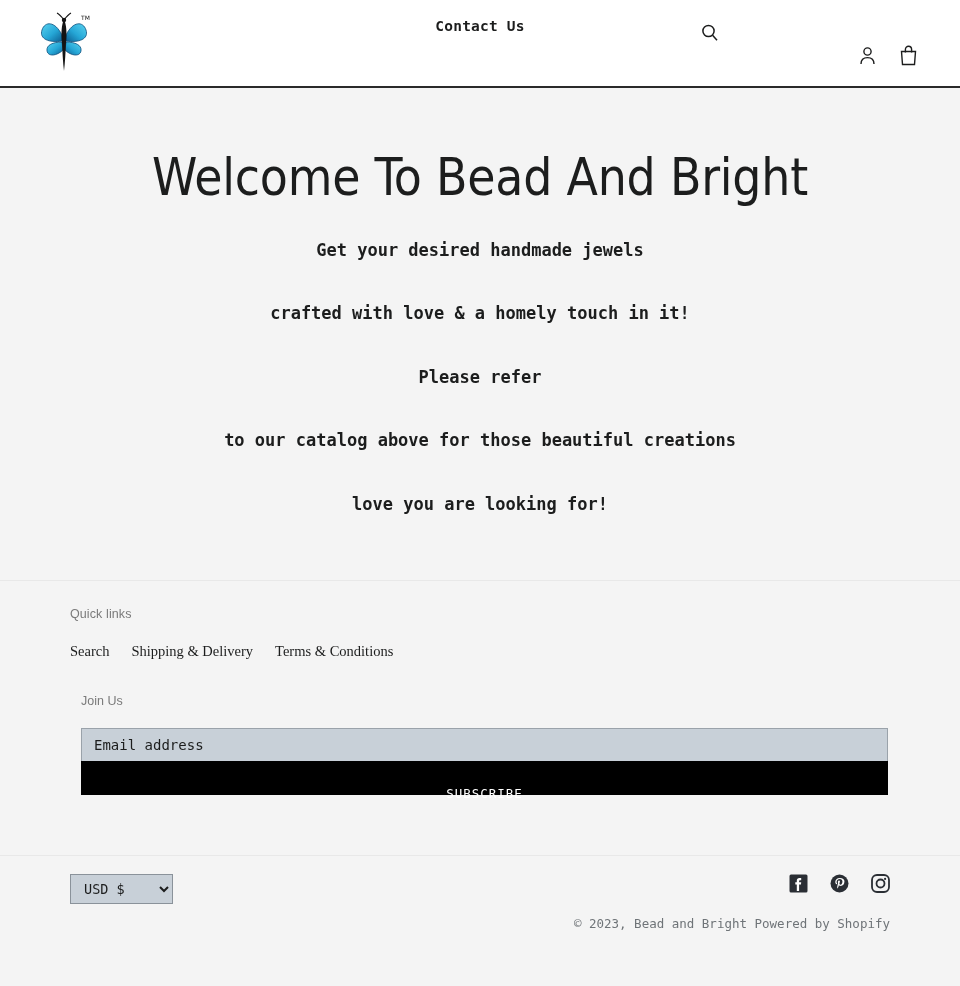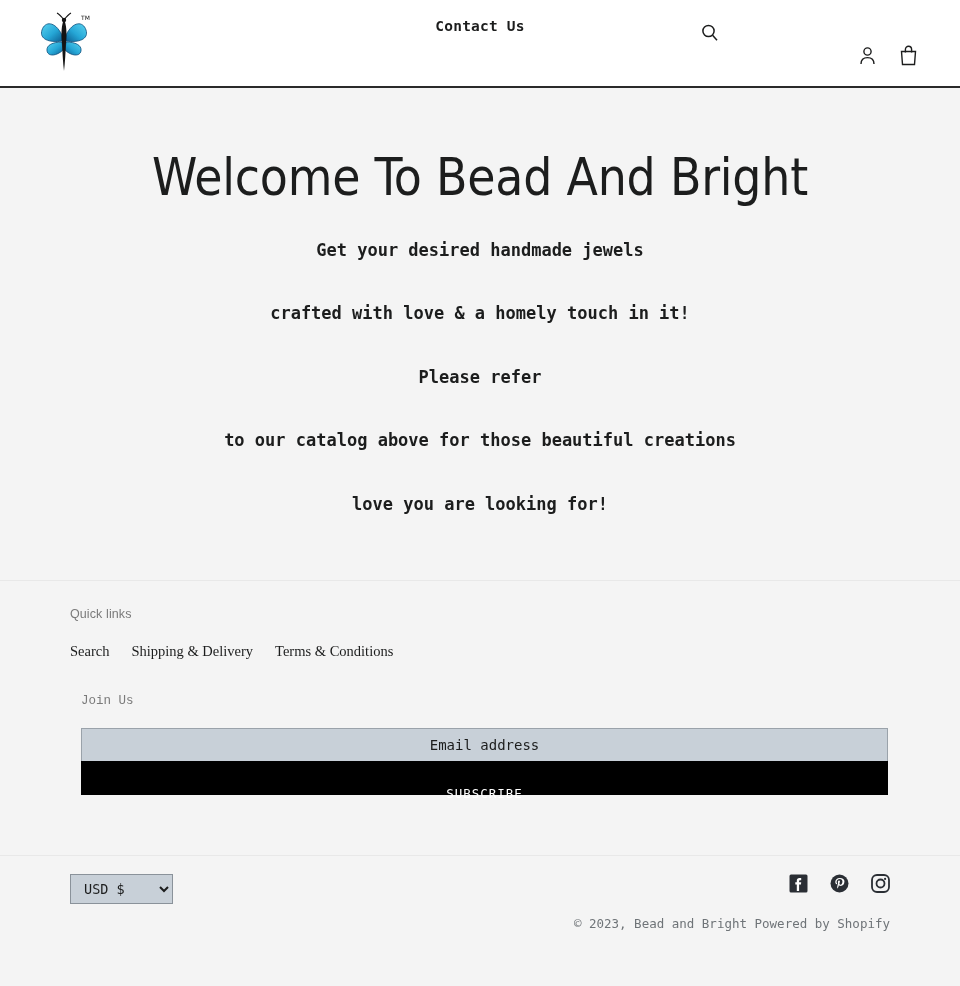--- a/index.html
+++ b/index.html
@@ -140,41 +140,40 @@
   .quick-link {
     font-family: Liberation Serif, serif;
     font-size: 14.5px;
     color: #1c1d1d;
     text-decoration: none;
     white-space: nowrap;
   }
 
   .join-block { padding-left: 11px; }
   .join-label {
-    font-family: Liberation Mono, monospace;
+    font-family: Liberation Sans, sans-serif;
     font-size: 12.5px;
     color: #7a7a7a;
     margin: 0 0 20px 0;
   }
   .newsletter {
     width: 807px;
   }
   .email-input {
     display: block;
     width: 807px;
     height: 33px;
     background: #c8d0d8;
     border: 1px solid #9aa2aa;
     border-bottom: none;
     font-family: "DejaVu Sans Mono", "Liberation Mono", monospace;
     font-size: 14px;
     color: #1c1d1d;
     padding: 0 12px;
     outline: none;
-    text-align: center;
   }
   .email-input::placeholder { color: #1c1d1d; opacity: 1; }
   .subscribe-btn {
     display: block;
     width: 807px;
     height: 33px;
     background: #000000;
     border: 1px solid #000000;
     color: #ffffff;
     font-family: "DejaVu Sans Mono", "Liberation Mono", monospace;

